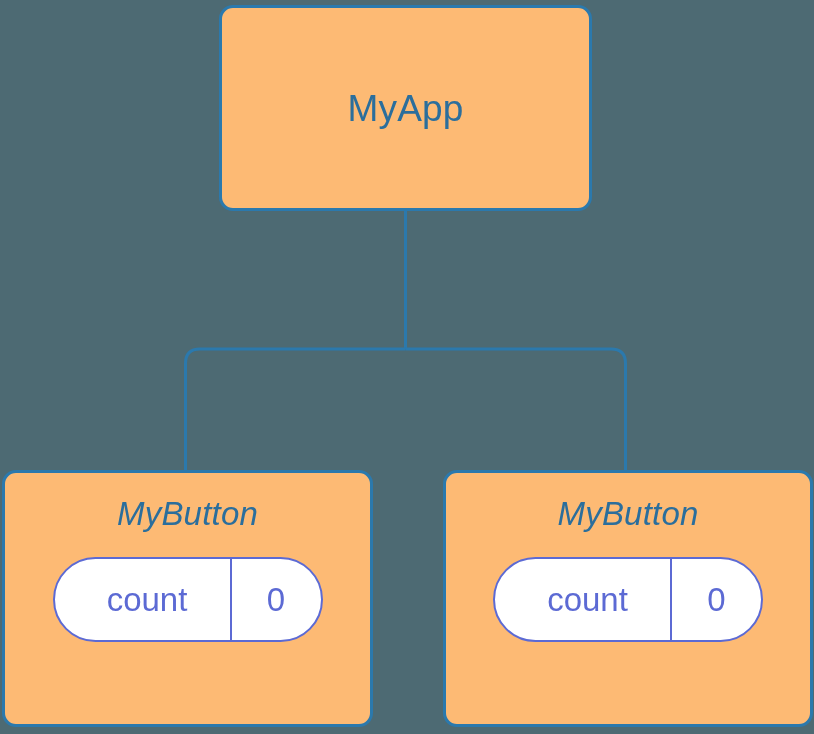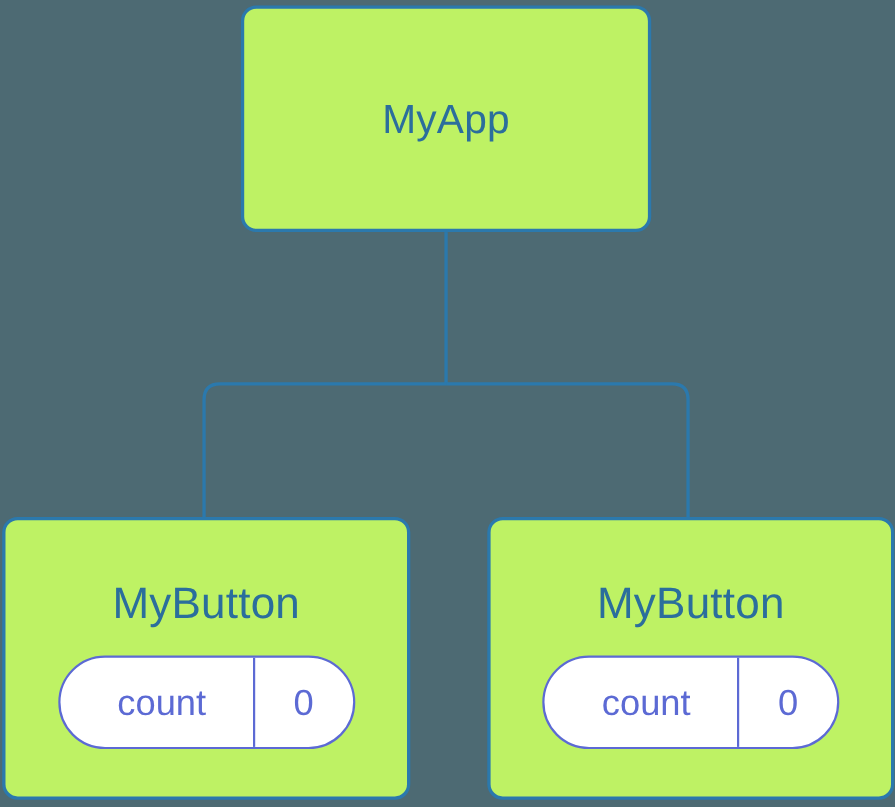--- a/index.html
+++ b/index.html
@@ -25,21 +25,21 @@
     left: 0;
     top: 0;
     width: 814px;
     height: 734px;
     pointer-events: none;
   }
 
   
   .node {
     position: absolute;
-    background: #bef264;
+    background: #fdba74;
     border: 3px solid #2b79ad;
     border-radius: 14px;
     box-sizing: border-box;
     display: flex;
     flex-direction: column;
     align-items: center;
   }
   .node-root {
     left: 219px;
     top: 5px;
@@ -62,22 +62,23 @@
 
   .node-title {
     color: #2b6e9c;
     font-size: 37px;
     font-weight: 400;
     letter-spacing: 0.2px;
     line-height: 1;
     white-space: nowrap;
   }
   .node-child .node-title {
-    font-size: 40px;
-    margin-top: 56px;
+    font-size: 33px;
+    margin-top: 24px;
+    font-style: italic;
   }
 
   
   .pill {
     margin-top: 27px;
     height: 85px;
     border: 2px solid #5c6ad4;
     border-radius: 60px;
     box-sizing: border-box;
     display: flex;

